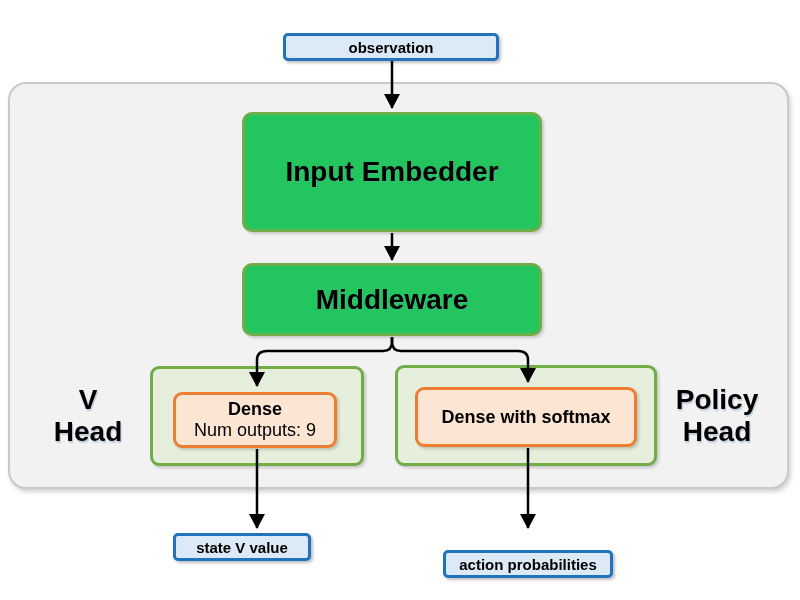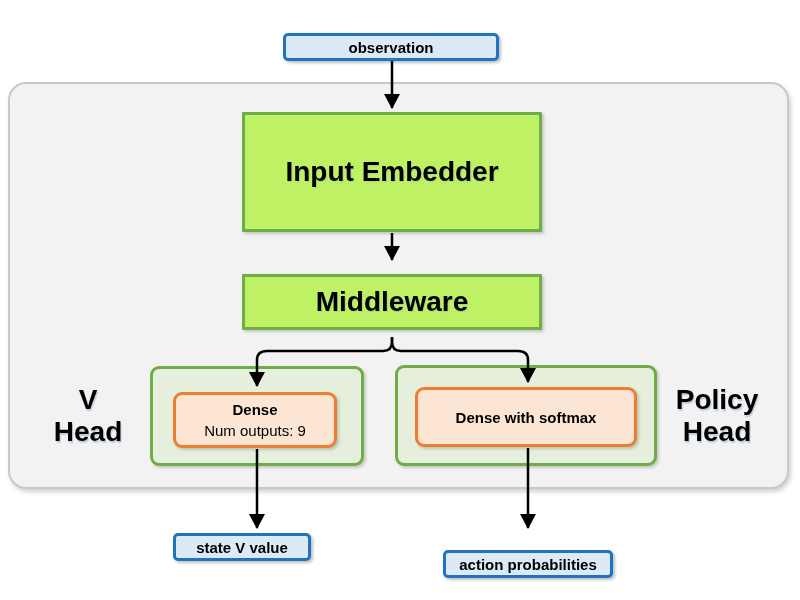--- a/index.html
+++ b/index.html
@@ -15,32 +15,32 @@
   .node{
     position:absolute;display:flex;align-items:center;justify-content:center;
     box-sizing:border-box;text-align:center;
   }
   .io{
     background:#dce9f6;border:3px solid #2173bd;border-radius:5px;
     font-weight:bold;font-size:15px;
     box-shadow:2px 2px 3px rgba(0,0,0,0.25);
   }
   .block{
-    background:#bef264;border:3px solid #70ad47;border-radius:1px;
+    background:#22c55e;border:3px solid #70ad47;border-radius:10px;
     font-weight:bold;font-size:28px;
     box-shadow:2px 2px 3px rgba(0,0,0,0.18);
     text-shadow:1px 1px 1px rgba(130,160,200,0.35);
   }
   .group{
     position:absolute;background:#e5efdc;border:3px solid #70ad47;border-radius:9px;
     box-shadow:2px 2px 3px rgba(0,0,0,0.18);box-sizing:border-box;
   }
   .layer{
     background:#fce6d3;border:3px solid #ed7d31;border-radius:9px;
-    flex-direction:column;line-height:21px;font-size:15px;
+    flex-direction:column;line-height:21px;font-size:18px;
     box-shadow:2px 2px 3px rgba(0,0,0,0.18);
   }
   .layer .layer-title{font-weight:bold;}
   .head-label{
     position:absolute;text-align:center;font-weight:bold;font-size:28px;line-height:32px;
     text-shadow:1px 2px 1px rgba(130,160,200,0.45);
   }
   svg.arrows{position:absolute;left:0;top:0;pointer-events:none;}
 </style>
 </head>
@@ -51,21 +51,21 @@
   <div class="container-box"></div>
 
   <div class="node io" style="left:283px;top:33px;width:216px;height:28px;">
     <span>observation</span>
   </div>
 
   <div class="node block" style="left:242px;top:112px;width:300px;height:120px;">
     <span>Input Embedder</span>
   </div>
 
-  <div class="node block" style="left:242px;top:263px;width:300px;height:56px;margin-top:11px;">
+  <div class="node block" style="left:242px;top:263px;width:300px;height:73px;">
     <span>Middleware</span>
   </div>
 
   <div class="group" style="left:150px;top:366px;width:214px;height:100px;"></div>
   <div class="node layer" style="left:173px;top:392px;width:164px;height:56px;">
     <span class="layer-title">Dense</span>
     <span>Num outputs: 9</span>
   </div>
   <div class="head-label" style="left:38px;top:384px;width:100px;">
     <div>V</div>

